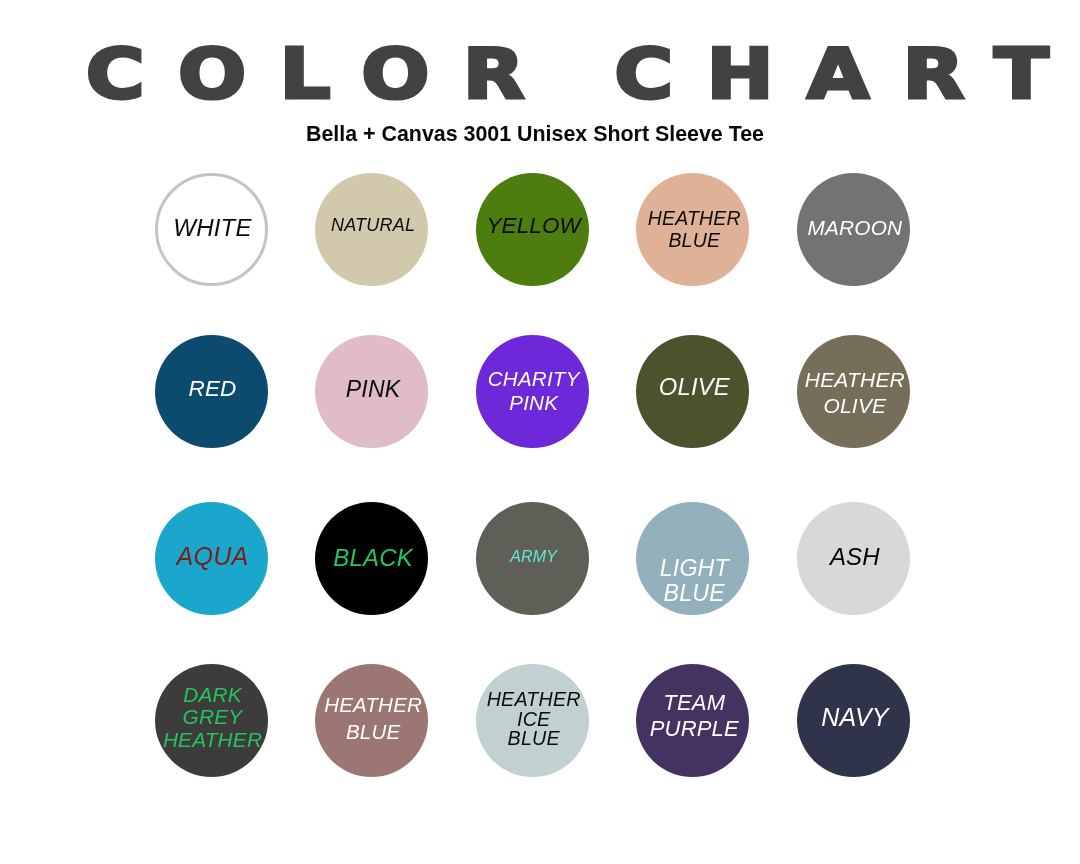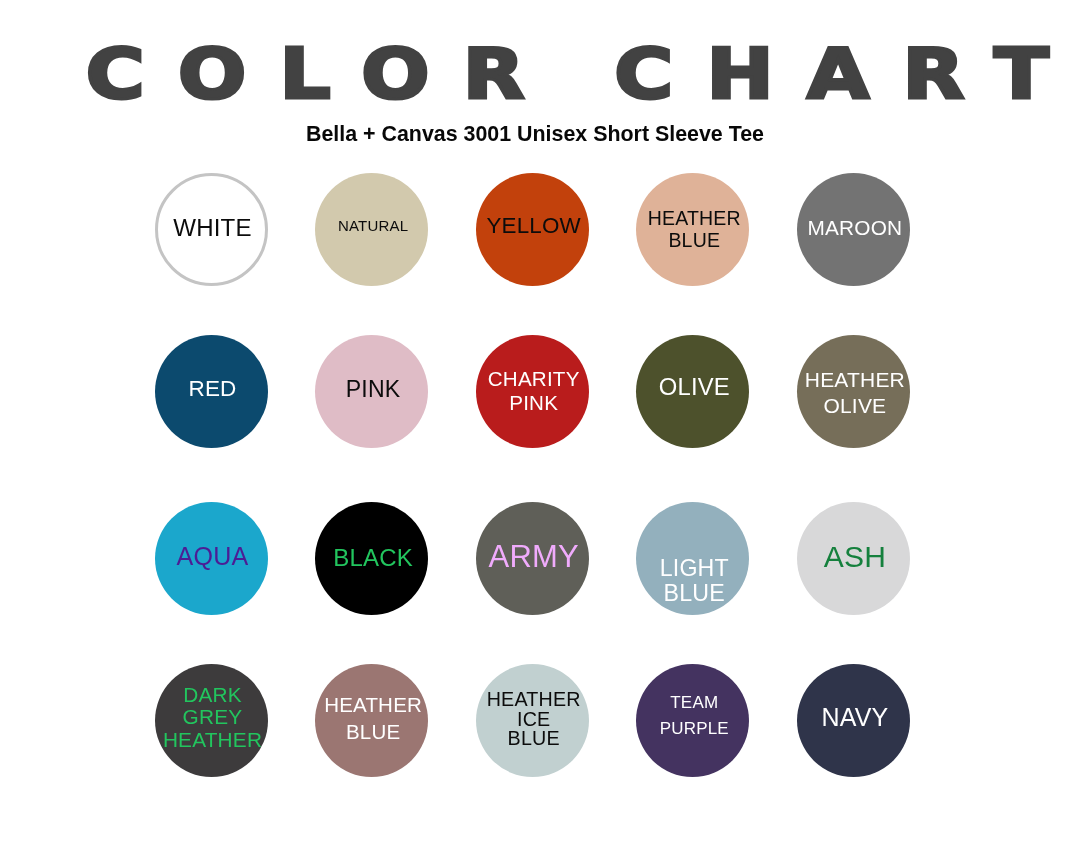--- a/index.html
+++ b/index.html
@@ -10,21 +10,21 @@
   #title{position:absolute;left:38.4px;top:28.8px;width:1080px;text-align:center;
     font-family:"DejaVu Sans",sans-serif;font-weight:700;font-size:69.5px;
     letter-spacing:28.9px;word-spacing:-4.5px;line-height:90px;white-space:nowrap;
     -webkit-text-stroke-width:3.2px;
     transform:scaleX(1.155) translateZ(0);transform-origin:501.6px 0;}
 
   #subtitle{position:absolute;left:-5px;top:122px;width:1080px;text-align:center;
     font-family:"Liberation Sans",sans-serif;font-weight:700;font-size:21.4px;
     line-height:24px;white-space:nowrap;transform:translateZ(0);}
 
-  #grid{position:absolute;left:0;top:0;width:1080px;height:864px;}
+  #grid{position:absolute;left:0;top:0;width:1080px;height:864px;font-style:italic;}
 
   .swatch{position:absolute;width:113px;height:113px;border-radius:50%;
     display:flex;align-items:center;justify-content:center;box-sizing:border-box;}
 
   .swatch-label{text-align:center;letter-spacing:0.2px;position:relative;
     top:-2px;left:1.5px;transform:translateZ(0);white-space:nowrap;}
 </style>
 </head>
 <body>
 
@@ -32,71 +32,71 @@
 
   <div id="title" style="color: rgb(66, 66, 66); -webkit-text-stroke-color: rgb(66, 66, 66);">COLOR CHART</div>
 
   <div id="subtitle" style="color: rgb(8, 8, 8);">Bella + Canvas 3001 Unisex Short Sleeve Tee</div>
 
   <div id="grid">
       <div class="swatch" style="left: 154.5px; top: 172.9px; background: rgb(255, 255, 255); border: 3px solid rgb(196, 196, 196);">
         <div class="swatch-label" style="color: rgb(12, 12, 12); font-size: 24.1px; line-height: 27.233px; top: -1.8px;"><span>WHITE</span></div>
       </div>
       <div class="swatch" style="left: 315.1px; top: 172.9px; background: rgb(210, 201, 173);">
-        <div class="swatch-label" style="color: rgb(12, 12, 12); font-size: 15px; line-height: 23.165px; top: -3.9px;"><span>NATURAL</span></div>
+        <div class="swatch-label" style="color: rgb(12, 12, 12); font-size: 18px; line-height: 23.165px; top: -3.9px;"><span>NATURAL</span></div>
       </div>
-      <div class="swatch" style="left: 475.7px; top: 172.9px; background: #c2410c;">
+      <div class="swatch" style="left: 475.7px; top: 172.9px; background: #4d7c0f;">
         <div class="swatch-label" style="color: rgb(12, 12, 12); font-size: 22.4px; line-height: 25.312px; top: -4.2px;"><span>YELLOW</span></div>
       </div>
       <div class="swatch" style="left: 636.3px; top: 172.9px; background: rgb(223, 178, 152);">
         <div class="swatch-label" style="color: rgb(12, 12, 12); font-size: 19.5px; line-height: 22.5px; top: 0.1px;"><span>HEATHER</span><br><span>BLUE</span></div>
       </div>
       <div class="swatch" style="left: 796.9px; top: 172.9px; background: #737373;">
         <div class="swatch-label" style="color: rgb(255, 255, 255); font-size: 20.8px; line-height: 23.504px; top: -1.8px;"><span>MAROON</span></div>
       </div>
       <div class="swatch" style="left: 154.5px; top: 334.7px; background: #0c4a6e;">
         <div class="swatch-label" style="color: rgb(255, 255, 255); font-size: 22.5px; line-height: 25.425px; top: -2.9px;"><span>RED</span></div>
       </div>
       <div class="swatch" style="left: 315.1px; top: 334.7px; background: rgb(223, 188, 198);">
         <div class="swatch-label" style="color: rgb(12, 12, 12); font-size: 23.1px; line-height: 26.103px; top: -1.7px;"><span>PINK</span></div>
       </div>
-      <div class="swatch" style="left: 475.7px; top: 334.7px; background: #b91c1c;">
+      <div class="swatch" style="left: 475.7px; top: 334.7px; background: #6d28d9;">
         <div class="swatch-label" style="color: rgb(255, 255, 255); font-size: 20.6px; line-height: 23.2px; top: -0.7px;"><span>CHARITY</span><br><span>PINK</span></div>
       </div>
       <div class="swatch" style="left: 636.3px; top: 334.7px; background: rgb(77, 81, 44);">
         <div class="swatch-label" style="color: rgb(255, 255, 255); font-size: 23.8px; line-height: 26.894px; top: -4px;"><span>OLIVE</span></div>
       </div>
       <div class="swatch" style="left: 796.9px; top: 334.7px; background: rgb(118, 110, 89);">
         <div class="swatch-label" style="color: rgb(255, 255, 255); font-size: 21px; line-height: 25.6px; top: 1.9px;"><span>HEATHER</span><br><span>OLIVE</span></div>
       </div>
       <div class="swatch" style="left: 154.5px; top: 502.4px; background: rgb(27, 167, 204);">
-        <div class="swatch-label" style="color: #4c1d95; font-size: 25.1px; line-height: 28.363px; top: -2.8px;"><span>AQUA</span></div>
+        <div class="swatch-label" style="color: #7f1d1d; font-size: 25.1px; line-height: 28.363px; top: -2.8px;"><span>AQUA</span></div>
       </div>
       <div class="swatch" style="left: 315.1px; top: 502.4px; background: rgb(0, 0, 0);">
         <div class="swatch-label" style="color: #22c55e; font-size: 24px; line-height: 27.12px; top: -1.2px;"><span>BLACK</span></div>
       </div>
       <div class="swatch" style="left: 475.7px; top: 502.4px; background: rgb(95, 95, 88);">
-        <div class="swatch-label" style="color: #f0abfc; font-size: 31px; line-height: 26.894px; top: -1.2px;"><span>ARMY</span></div>
+        <div class="swatch-label" style="color: #5eead4; font-size: 16px; line-height: 26.894px; top: -1.2px;"><span>ARMY</span></div>
       </div>
       <div class="swatch" style="left: 636.3px; top: 502.4px; background: rgb(147, 176, 189);">
         <div class="swatch-label" style="color: rgb(255, 255, 255); font-size: 23.2px; line-height: 25px; top: -2px; margin-top: 48px;"><span>LIGHT</span><br><span>BLUE</span></div>
       </div>
       <div class="swatch" style="left: 796.9px; top: 502.4px; background: rgb(216, 216, 217);">
-        <div class="swatch-label" style="color: #15803d; font-size: 30px; line-height: 27.459px; top: -2px;"><span>ASH</span></div>
+        <div class="swatch-label" style="color: #000000; font-size: 24px; line-height: 27.459px; top: -2px;"><span>ASH</span></div>
       </div>
       <div class="swatch" style="left: 154.5px; top: 664.2px; background: rgb(61, 59, 60);">
         <div class="swatch-label" style="color: #22c55e; font-size: 20.8px; line-height: 22.4px; top: -3.3px;"><span>DARK</span><br><span>GREY</span><br><span>HEATHER</span></div>
       </div>
       <div class="swatch" style="left: 315.1px; top: 664.2px; background: rgb(155, 118, 114);">
         <div class="swatch-label" style="color: rgb(255, 255, 255); font-size: 20.5px; line-height: 26.5px; top: -2.2px;"><span>HEATHER</span><br><span>BLUE</span></div>
       </div>
       <div class="swatch" style="left: 475.7px; top: 664.2px; background: rgb(193, 208, 208);">
         <div class="swatch-label" style="color: rgb(12, 12, 12); font-size: 19.7px; line-height: 19.5px; top: -1px;"><span>HEATHER</span><br><span>ICE</span><br><span>BLUE</span></div>
       </div>
       <div class="swatch" style="left: 636.3px; top: 664.2px; background: rgb(68, 51, 96);">
-        <div class="swatch-label" style="color: rgb(255, 255, 255); font-size: 17px; line-height: 26.1px; top: -4.3px;"><span>TEAM</span><br><span>PURPLE</span></div>
+        <div class="swatch-label" style="color: rgb(255, 255, 255); font-size: 22px; line-height: 26.1px; top: -4.3px;"><span>TEAM</span><br><span>PURPLE</span></div>
       </div>
       <div class="swatch" style="left: 796.9px; top: 664.2px; background: rgb(47, 52, 74);">
         <div class="swatch-label" style="color: rgb(255, 255, 255); font-size: 25px; line-height: 27.459px; top: -3px;"><span>NAVY</span></div>
       </div>
     </div>
 
 </div>
 
 </body></html>

